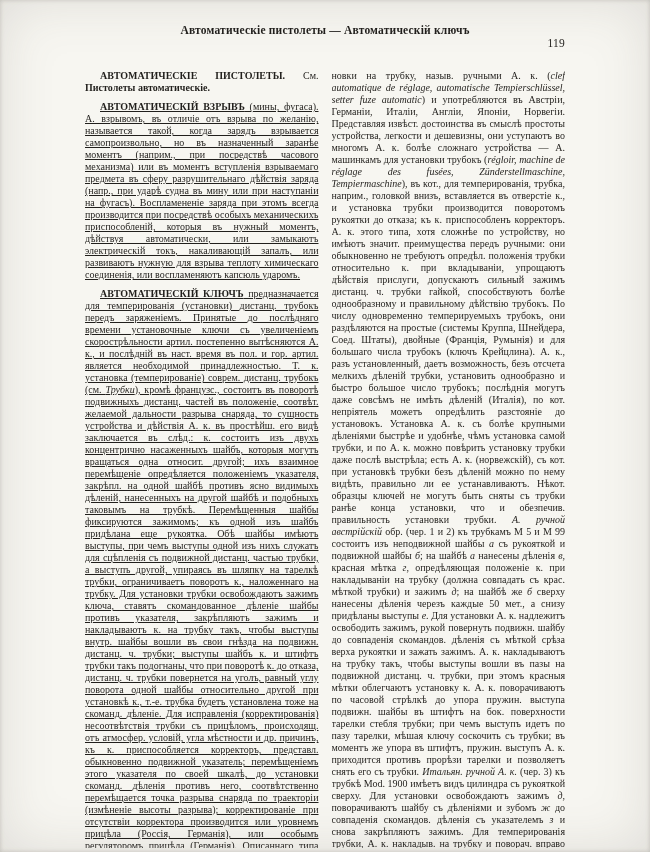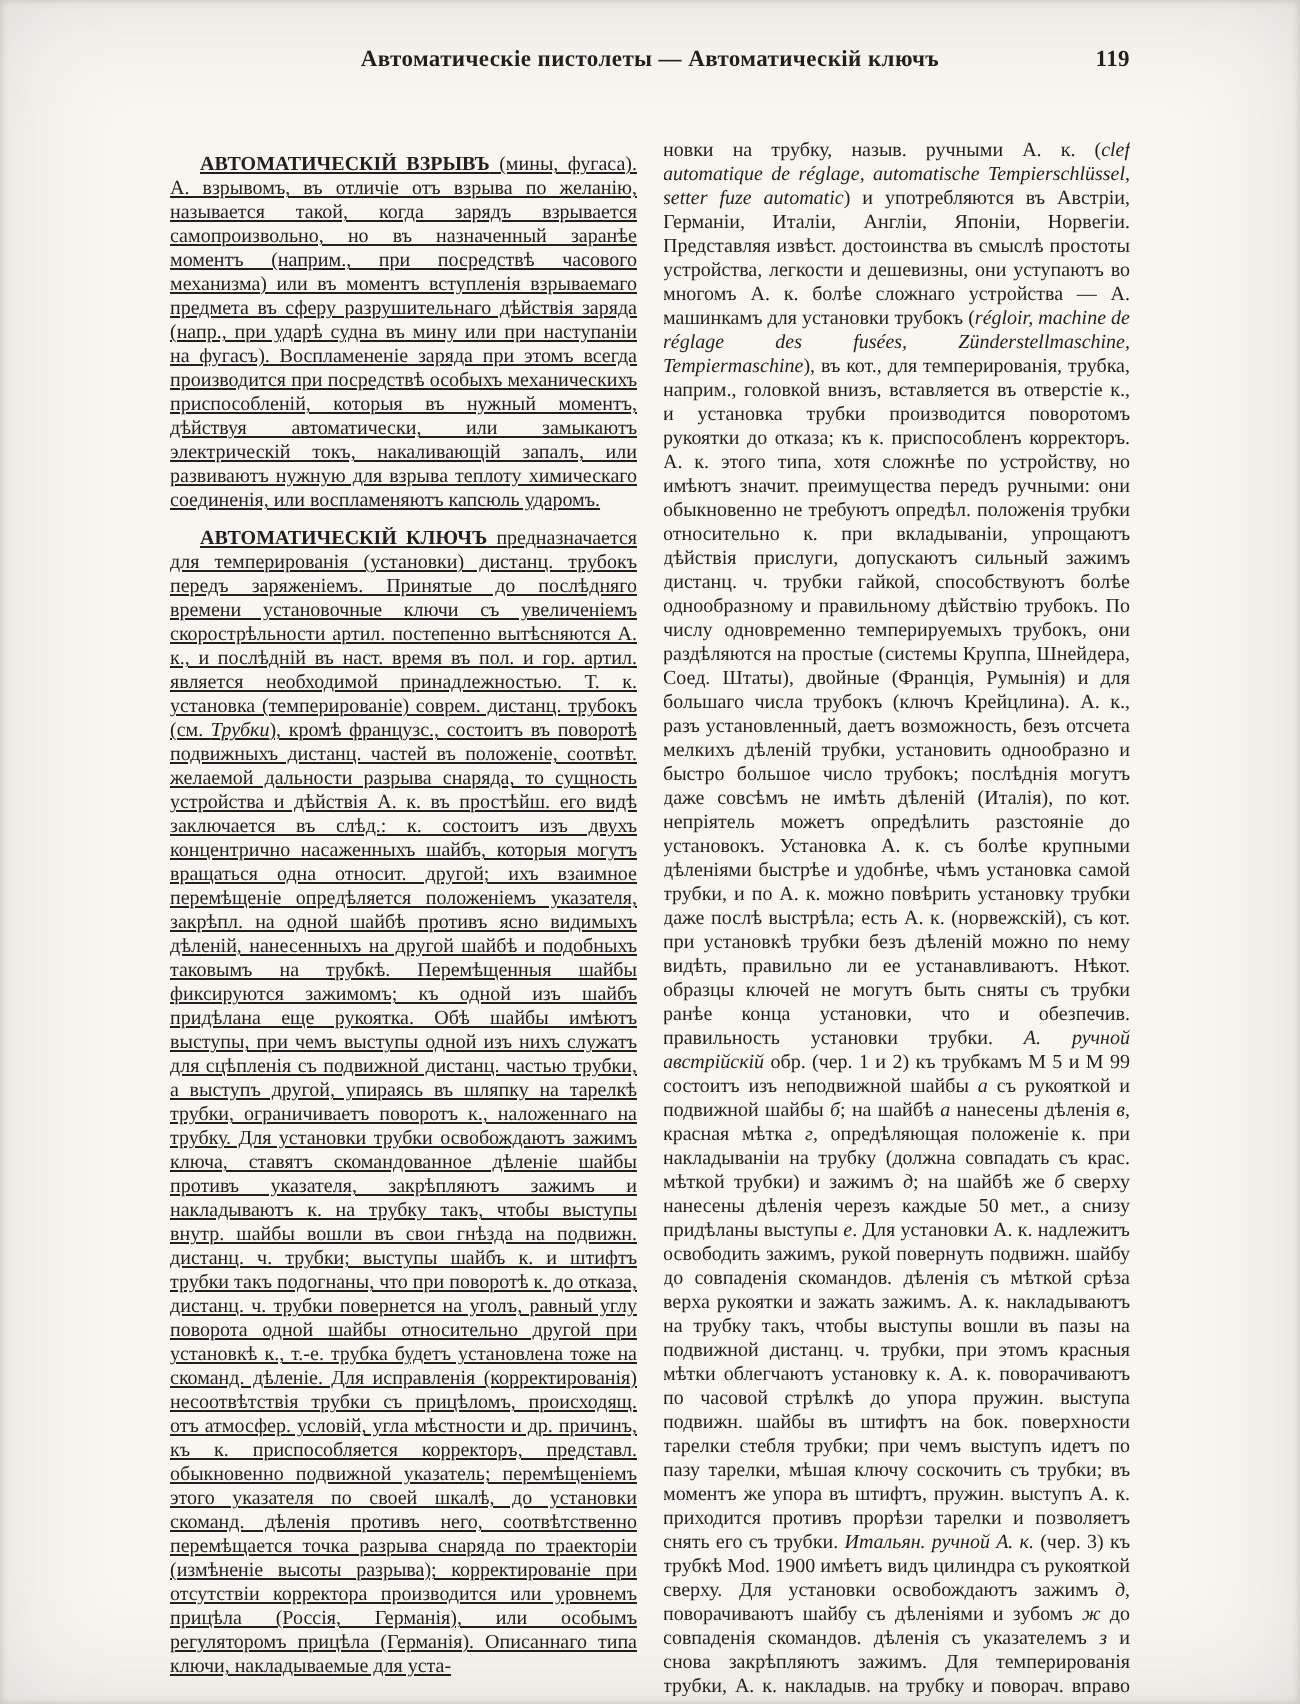--- a/index.html
+++ b/index.html
@@ -22,22 +22,22 @@
     top: 24px; left: 85px; right: 85px;
     height: 16px;
     font-size: 11.5px;
     font-weight: bold;
     text-align: center;
     letter-spacing: 0.2px;
     white-space: nowrap;
   }
   .pagenum {
     position: absolute;
-    right: 0; top: 0;
-    font-weight: bold;
+    right: 0; top: 13px;
+    font-weight: normal;
     font-size: 11.5px;
   }
   .columns {
     position: absolute;
     top: 70px; left: 85px; right: 85px; bottom: 4px;
     display: flex;
     gap: 13px;
   }
   .col {
     flex: 1 1 0;
@@ -56,20 +56,21 @@
 
 <div class="page">
 
   <div class="header">
     <span>Автоматическіе пистолеты — Автоматическій ключъ</span>
     <span class="pagenum">119</span>
   </div>
 
   <div class="columns">
     <div class="col">
+      <p class="para"><span style="font-weight: bold;">АВТОМАТИЧЕСКІЕ ПИСТОЛЕТЫ.</span><span> См. </span><span style="font-weight: bold;">Пистолеты автоматическіе.</span></p>
       <p class="para spaced"><span style="font-weight: bold;">АВТОМАТИЧЕСКІЙ ВЗРЫВЪ</span><span> (мины, фугаса). А. взрывомъ, въ отличіе отъ взрыва по желанію, называется такой, когда зарядъ взрывается самопроизвольно, но въ назначенный заранѣе моментъ (наприм., при посредствѣ часового механизма) или въ моментъ вступленія взрываемаго предмета въ сферу разрушительнаго дѣйствія заряда (напр., при ударѣ судна въ мину или при наступаніи на фугасъ). Воспламененіе заряда при этомъ всегда производится при посредствѣ особыхъ механическихъ приспособленій, которыя въ нужный моментъ, дѣйствуя автоматически, или замыкаютъ электрическій токъ, накаливающій запалъ, или развиваютъ нужную для взрыва теплоту химическаго соединенія, или воспламеняютъ капсюль ударомъ.</span></p>
       <p class="para spaced"><span style="font-weight: bold;">АВТОМАТИЧЕСКІЙ КЛЮЧЪ</span><span> предназначается для темперированія (установки) дистанц. трубокъ передъ заряженіемъ. Принятые до послѣдняго времени установочные ключи съ увеличеніемъ скорострѣльности артил. постепенно вытѣсняются А. к., и послѣдній въ наст. время въ пол. и гор. артил. является необходимой принадлежностью. Т. к. установка (темперированіе) соврем. дистанц. трубокъ (см. </span><span style="font-style: italic;">Трубки</span><span>), кромѣ французс., состоитъ въ поворотѣ подвижныхъ дистанц. частей въ положеніе, соотвѣт. желаемой дальности разрыва снаряда, то сущность устройства и дѣйствія А. к. въ простѣйш. его видѣ заключается въ слѣд.: к. состоитъ изъ двухъ концентрично насаженныхъ шайбъ, которыя могутъ вращаться одна относит. другой; ихъ взаимное перемѣщеніе опредѣляется положеніемъ указателя, закрѣпл. на одной шайбѣ противъ ясно видимыхъ дѣленій, нанесенныхъ на другой шайбѣ и подобныхъ таковымъ на трубкѣ. Перемѣщенныя шайбы фиксируются зажимомъ; къ одной изъ шайбъ придѣлана еще рукоятка. Обѣ шайбы имѣютъ выступы, при чемъ выступы одной изъ нихъ служатъ для сцѣпленія съ подвижной дистанц. частью трубки, а выступъ другой, упираясь въ шляпку на тарелкѣ трубки, ограничиваетъ поворотъ к., наложеннаго на трубку. Для установки трубки освобождаютъ зажимъ ключа, ставятъ скомандованное дѣленіе шайбы противъ указателя, закрѣпляютъ зажимъ и накладываютъ к. на трубку такъ, чтобы выступы внутр. шайбы вошли въ свои гнѣзда на подвижн. дистанц. ч. трубки; выступы шайбъ к. и штифтъ трубки такъ подогнаны, что при поворотѣ к. до отказа, дистанц. ч. трубки повернется на уголъ, равный углу поворота одной шайбы относительно другой при установкѣ к., т.-е. трубка будетъ установлена тоже на скоманд. дѣленіе. Для исправленія (корректированія) несоотвѣтствія трубки съ прицѣломъ, происходящ. отъ атмосфер. условій, угла мѣстности и др. причинъ, къ к. приспособляется корректоръ, представл. обыкновенно подвижной указатель; перемѣщеніемъ этого указателя по своей шкалѣ, до установки скоманд. дѣленія противъ него, соотвѣтственно перемѣщается точка разрыва снаряда по траекторіи (измѣненіе высоты разрыва); корректированіе при отсутствіи корректора производится или уровнемъ прицѣла (Россія, Германія), или особымъ регуляторомъ прицѣла (Германія). Описаннаго типа ключи, накладываемые для уста-</span></p>
     </div>
     <div class="col">
       <p class="para cont"><span>новки на трубку, назыв. ручными А. к. (</span><span style="font-style: italic;">clef automatique de réglage, automatische Tempierschlüssel, setter fuze automatic</span><span>) и употребляются въ Австріи, Германіи, Италіи, Англіи, Японіи, Норвегіи. Представляя извѣст. достоинства въ смыслѣ простоты устройства, легкости и дешевизны, они уступаютъ во многомъ А. к. болѣе сложнаго устройства — А. машинкамъ для установки трубокъ (</span><span style="font-style: italic;">régloir, machine de réglage des fusées, Zünderstellmaschine, Tempiermaschine</span><span>), въ кот., для темперированія, трубка, наприм., головкой внизъ, вставляется въ отверстіе к., и установка трубки производится поворотомъ рукоятки до отказа; къ к. приспособленъ корректоръ. А. к. этого типа, хотя сложнѣе по устройству, но имѣютъ значит. преимущества передъ ручными: они обыкновенно не требуютъ опредѣл. положенія трубки относительно к. при вкладываніи, упрощаютъ дѣйствія прислуги, допускаютъ сильный зажимъ дистанц. ч. трубки гайкой, способствуютъ болѣе однообразному и правильному дѣйствію трубокъ. По числу одновременно темперируемыхъ трубокъ, они раздѣляются на простые (системы Круппа, Шнейдера, Соед. Штаты), двойные (Франція, Румынія) и для большаго числа трубокъ (ключъ Крейцлина). А. к., разъ установленный, даетъ возможность, безъ отсчета мелкихъ дѣленій трубки, установить однообразно и быстро большое число трубокъ; послѣднія могутъ даже совсѣмъ не имѣть дѣленій (Италія), по кот. непріятель можетъ опредѣлить разстояніе до установокъ. Установка А. к. съ болѣе крупными дѣленіями быстрѣе и удобнѣе, чѣмъ установка самой трубки, и по А. к. можно повѣрить установку трубки даже послѣ выстрѣла; есть А. к. (норвежскій), съ кот. при установкѣ трубки безъ дѣленій можно по нему видѣть, правильно ли ее устанавливаютъ. Нѣкот. образцы ключей не могутъ быть сняты съ трубки ранѣе конца установки, что и обезпечив. правильность установки трубки. </span><span style="font-style: italic;">А. ручной австрійскій</span><span> обр. (чер. 1 и 2) къ трубкамъ М 5 и М 99 состоитъ изъ неподвижной шайбы </span><span style="font-style: italic;">а</span><span> съ рукояткой и подвижной шайбы </span><span style="font-style: italic;">б</span><span>; на шайбѣ </span><span style="font-style: italic;">а</span><span> нанесены дѣленія </span><span style="font-style: italic;">в</span><span>, красная мѣтка </span><span style="font-style: italic;">г</span><span>, опредѣляющая положеніе к. при накладываніи на трубку (должна совпадать съ крас. мѣткой трубки) и зажимъ </span><span style="font-style: italic;">д</span><span>; на шайбѣ же </span><span style="font-style: italic;">б</span><span> сверху нанесены дѣленія черезъ каждые 50 мет., а снизу придѣланы выступы </span><span style="font-style: italic;">е</span><span>. Для установки А. к. надлежитъ освободить зажимъ, рукой повернуть подвижн. шайбу до совпаденія скомандов. дѣленія съ мѣткой срѣза верха рукоятки и зажать зажимъ. А. к. накладываютъ на трубку такъ, чтобы выступы вошли въ пазы на подвижной дистанц. ч. трубки, при этомъ красныя мѣтки облегчаютъ установку к. А. к. поворачиваютъ по часовой стрѣлкѣ до упора пружин. выступа подвижн. шайбы въ штифтъ на бок. поверхности тарелки стебля трубки; при чемъ выступъ идетъ по пазу тарелки, мѣшая ключу соскочить съ трубки; въ моментъ же упора въ штифтъ, пружин. выступъ А. к. приходится противъ прорѣзи тарелки и позволяетъ снять его съ трубки. </span><span style="font-style: italic;">Итальян. ручной А. к.</span><span> (чер. 3) къ трубкѣ Mod. 1900 имѣетъ видъ цилиндра съ рукояткой сверху. Для установки освобождаютъ зажимъ </span><span style="font-style: italic;">д</span><span>, поворачиваютъ шайбу съ дѣленіями и зубомъ </span><span style="font-style: italic;">ж</span><span> до совпаденія скомандов. дѣленія съ указателемъ </span><span style="font-style: italic;">з</span><span> и снова закрѣпляютъ зажимъ. Для темперированія трубки, А. к. накладыв. на трубку и поворач. вправо до тѣхъ поръ, пока зубъ </span></p>
     </div>
   </div>
 
 </div>
 

